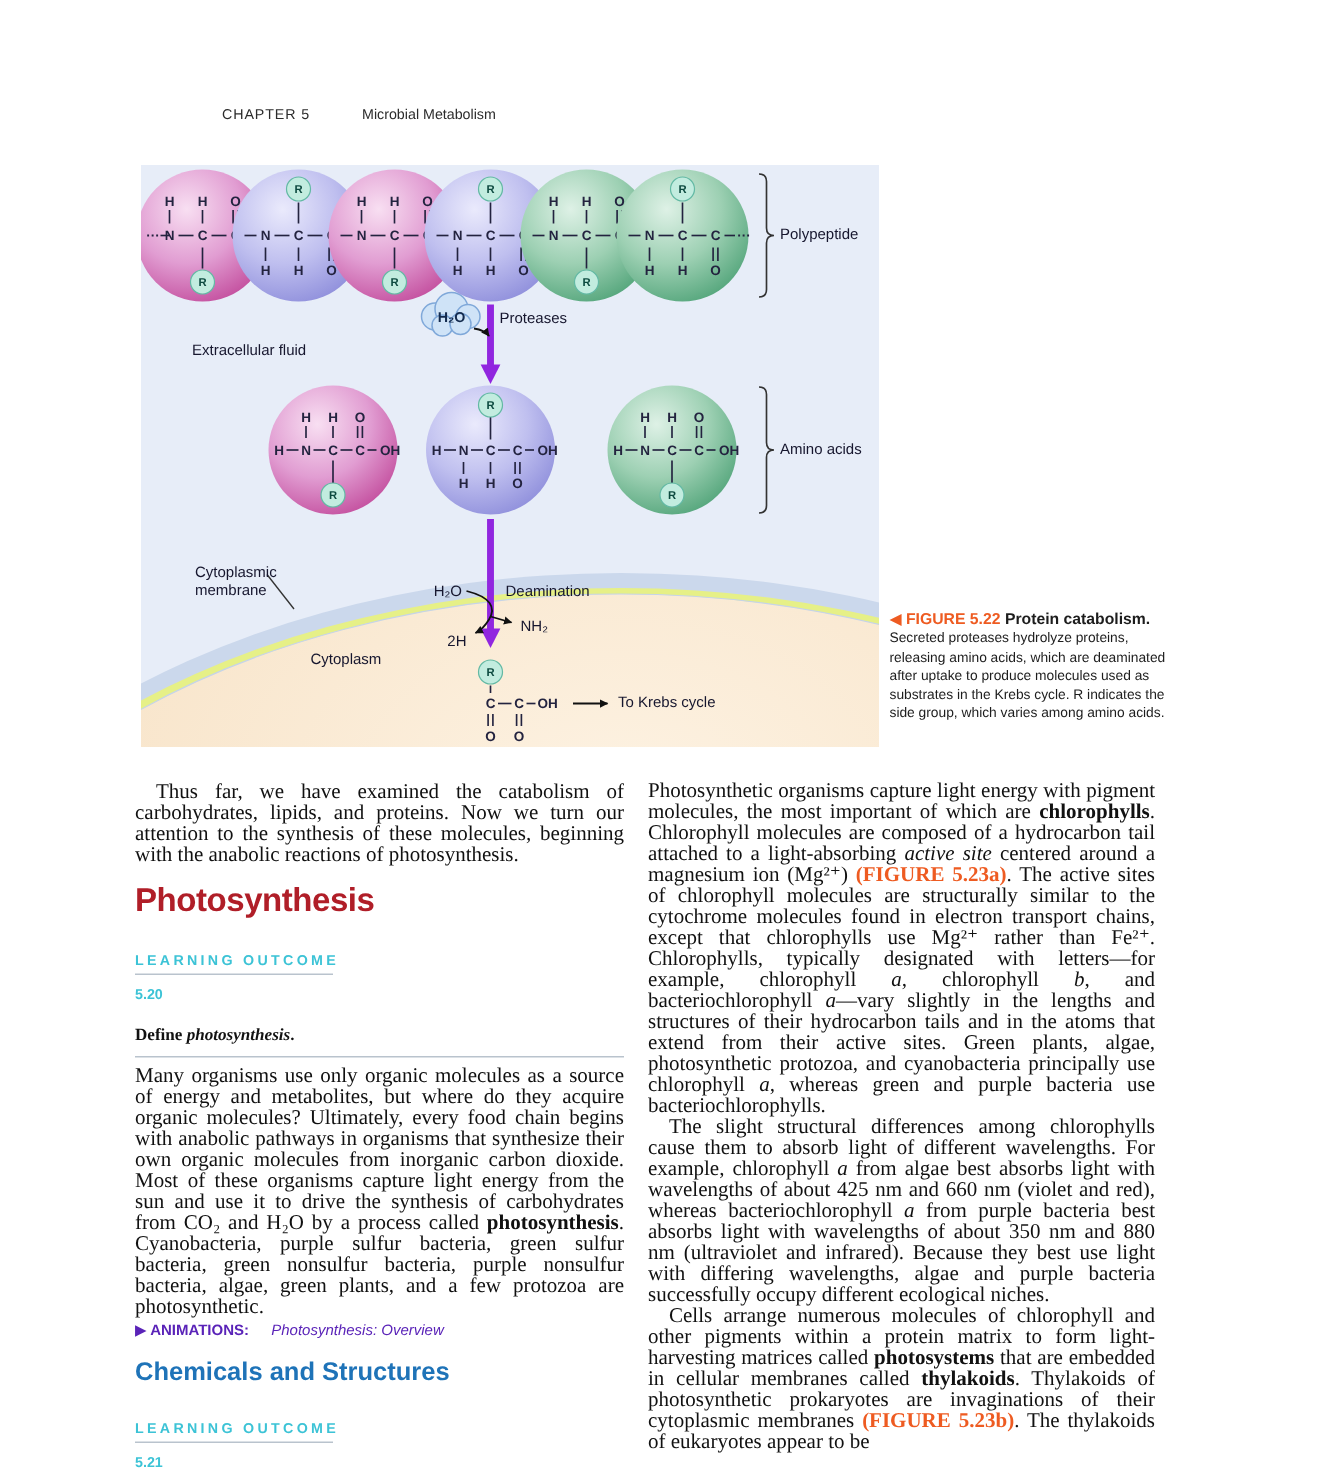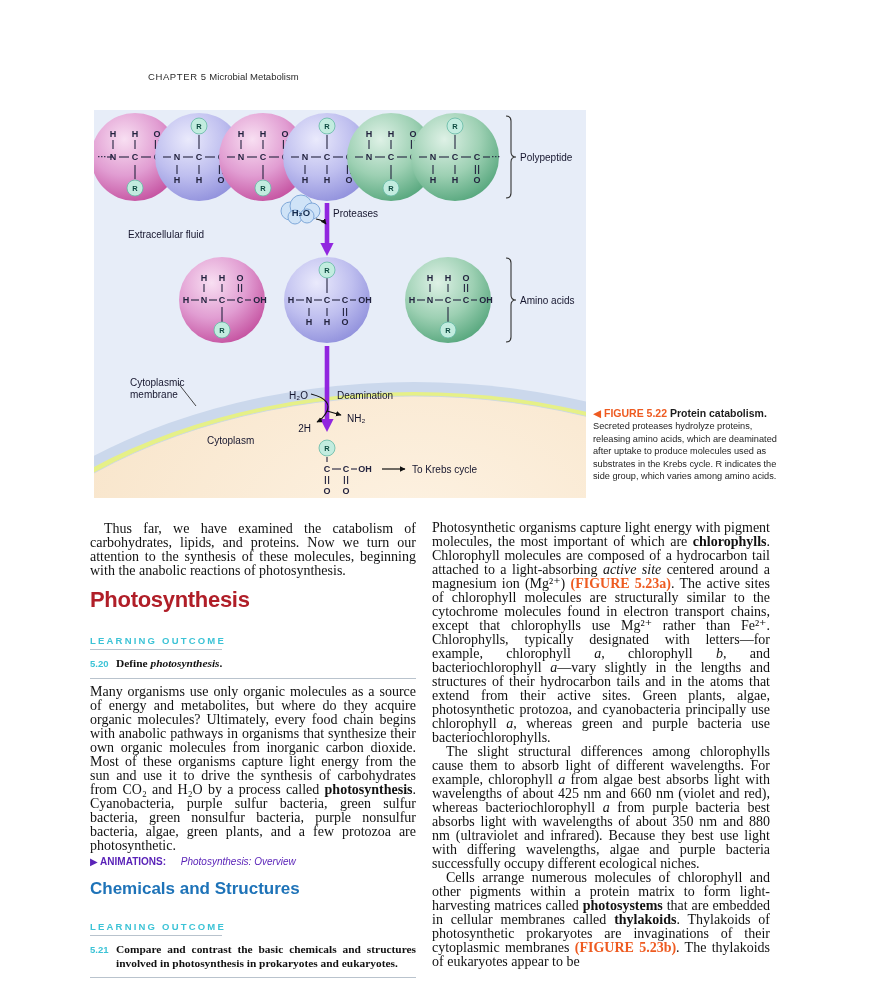--- a/index.html
+++ b/index.html
@@ -3,21 +3,21 @@
 <meta charset="utf-8">
 <style>
   html,body{margin:0;padding:0;background:#fff;}
   .page{position:relative;width:880px;height:983px;background:#ffffff;overflow:hidden;
         font-family:"Liberation Serif","DejaVu Serif",serif;color:#111;}
 
   
   .hdr{position:absolute;left:148px;top:71px;font-family:"Liberation Sans","DejaVu Sans",sans-serif;
        font-size:9.5px;color:#2b2b2b;}
   .hdr .chap{letter-spacing:.6px;}
-  .hdr .btitle{}
+  .hdr .btitle{margin-left:32px;}
 
   
   .figpanel{position:absolute;left:94px;top:110px;width:492px;height:388px;}
   .figpanel svg{display:block;}
   .fl{font-family:"Liberation Sans","DejaVu Sans",sans-serif;font-size:10px;fill:#16162e;dominant-baseline:central;}
   .fa{font-family:"Liberation Sans","DejaVu Sans",sans-serif;font-size:9px;font-weight:bold;fill:#23233f;dominant-baseline:central;}
   .cl{font-family:"Liberation Sans","DejaVu Sans",sans-serif;font-size:9.5px;font-weight:bold;fill:#132a4d;dominant-baseline:central;}
   .rtext{font-family:"Liberation Sans","DejaVu Sans",sans-serif;font-size:7.5px;font-weight:bold;fill:#0d4a40;dominant-baseline:central;}
   .rfill{fill:var(--r_fill);stroke:var(--r_stroke);stroke-width:.8;}
   .bond{stroke:#23233f;stroke-width:1.1;}
@@ -47,21 +47,21 @@
   .purple-bi{color:var(--anim_purple);font-weight:normal;font-style:italic;padding-left:12px;}
 
   .h1{font-family:"Liberation Sans","DejaVu Sans",sans-serif;font-size:22px;font-weight:bold;
       color:var(--heading_red);margin:9px 0 3px 0;letter-spacing:-.3px;}
   .h2{font-family:"Liberation Sans","DejaVu Sans",sans-serif;font-size:17px;font-weight:bold;
       color:var(--heading_blue);margin:12px 0 3px 0;}
   .lohead{font-family:"Liberation Sans","DejaVu Sans",sans-serif;font-size:9.5px;font-weight:bold;
           letter-spacing:2.2px;color:var(--outcome_cyan);margin-top:22px;}
   .loline{border:0;border-top:1px solid #b9c3cd;width:132px;margin:3px 0 6px 0;}
   .lofull{border:0;border-top:1px solid #b9c3cd;width:100%;margin:7px 0 6px 0;}
-  .loitem{display:flex;font-size:11.4px;line-height:14px;}
+  .loitem{display:flex;font-size:11.4px;line-height:14px;flex-direction:column;}
   .lonum{font-family:"Liberation Sans","DejaVu Sans",sans-serif;font-weight:bold;
          color:var(--outcome_cyan);font-size:9.5px;flex:0 0 26px;padding-top:1px;}
   .lotext{flex:1;text-align:justify;font-weight:bold;}
   .anim{font-family:"Liberation Sans","DejaVu Sans",sans-serif;font-size:10px;font-weight:bold;
         color:var(--anim_purple);margin-top:3px;}
 </style>
 </head>
 <body>
 
 <div class="page">

